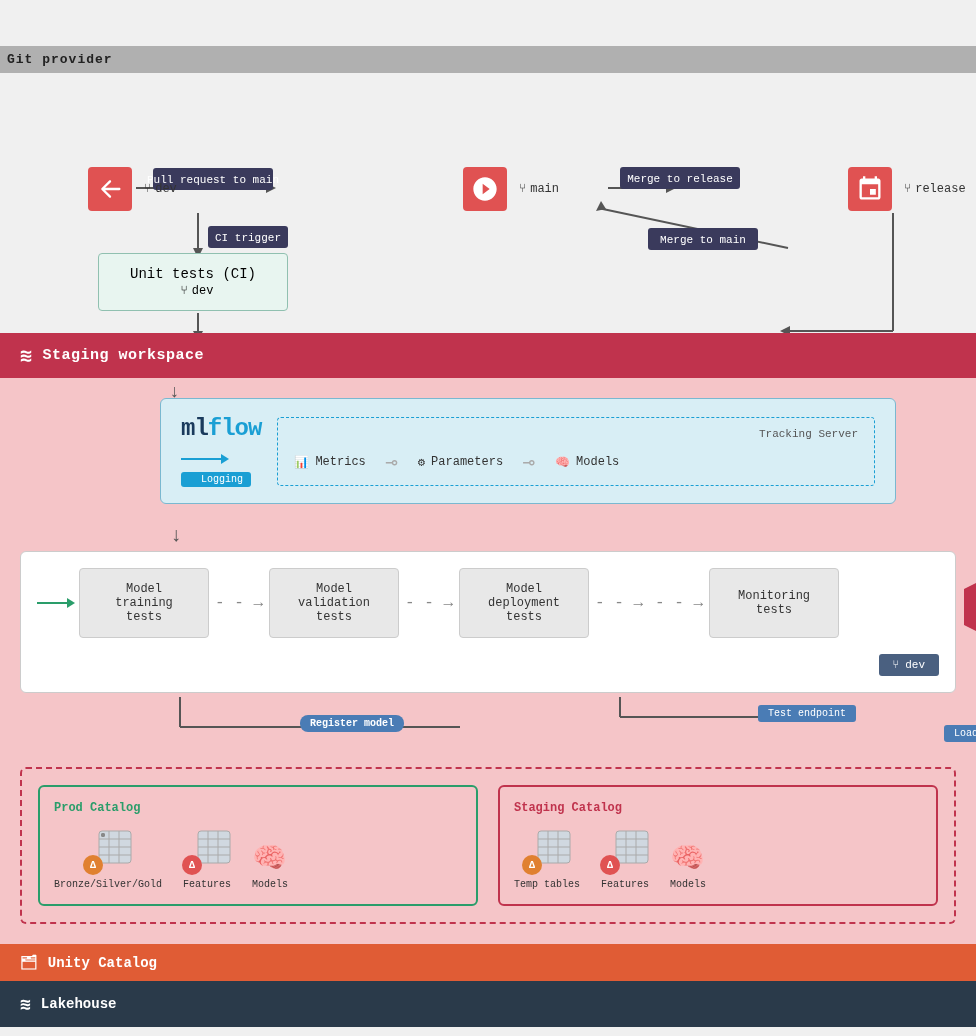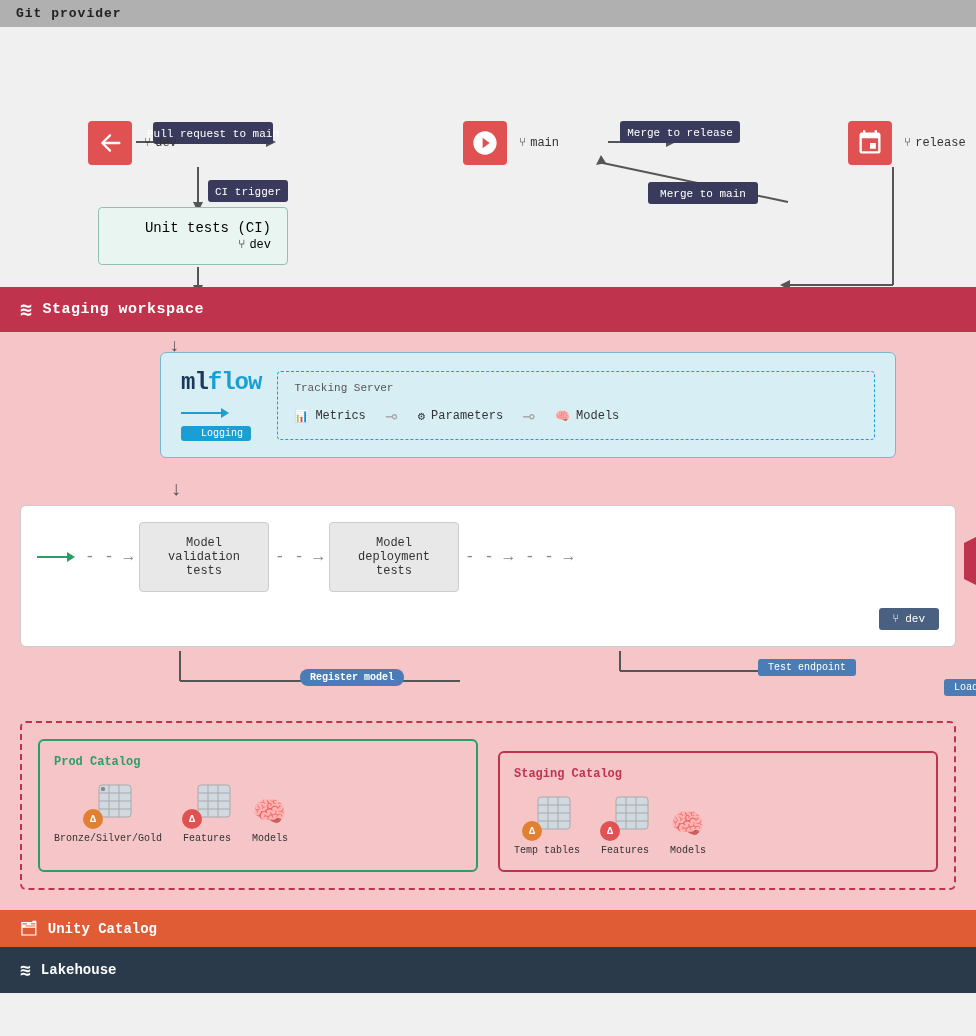--- a/index.html
+++ b/index.html
@@ -3,23 +3,24 @@
   <meta charset="utf-8">
   <style>
     * { box-sizing: border-box; margin: 0; padding: 0; }
     body { font-family: 'Courier New', monospace; background: #f0f0f0; width: 976px; min-height: 1036px; position: relative; overflow-x: hidden; }
 
     .git-provider-bar {
       background: #b0b0b0;
       color: #222;
       font-size: 13px;
       font-weight: bold;
-      padding: 6px 16px;
+      padding: 6px 7px;
       letter-spacing: 1px;
       font-family: 'Courier New', monospace;
+      margin-top: 46px;
     }
 
     .top-flow-area {
       background: #f0f0f0;
       padding: 30px 20px 0 20px;
       position: relative;
       height: 270px;
     }
 
     .git-icon {
@@ -46,21 +47,21 @@
     .unit-tests-box {
       border: 1.5px solid #90c0b0;
       background: #e8f5f0;
       padding: 12px 16px;
       font-size: 14px;
       border-radius: 4px;
       position: absolute;
       top: 155px;
       left: 50px;
       width: 190px;
-      text-align: right;
+      text-align: center;
     }
     .unit-tests-box .branch-inline {
       display: inline-flex;
       align-items: center;
       gap: 4px;
       margin-left: 8px;
       font-size: 12px;
     }
     .staging-header {
       background: #c0334d;
@@ -102,20 +103,21 @@
       border-radius: 3px;
       position: absolute;
       bottom: 8px;
       left: 90px;
     }
     .tracking-server-box {
       border: 1.5px dashed #1a9fd4;
       border-radius: 4px;
       padding: 10px 16px;
       flex: 1;
+      text-align: right;
     }
     .tracking-server-title {
       font-size: 11px;
       color: #555;
       margin-bottom: 10px;
     }
     .tracking-items {
       display: flex;
       gap: 20px;
       align-items: center;
@@ -345,30 +347,36 @@
   <div style="text-align:left; padding-left:150px; color:#555; font-size:20px; margin-bottom:4px;">↓</div>
 
   <div style="position:relative;">
     <div class="integration-box">
       <div style="display:flex; align-items:center; margin-bottom:12px;">
 
         <div style="display:flex; align-items:center; margin-right:4px;">
           <div style="width:30px; height:2px; background:#2a9d6a;"></div>
           <div style="width:0; height:0; border-top:5px solid transparent; border-bottom:5px solid transparent; border-left:8px solid #2a9d6a;"></div>
         </div>
+        <div class="test-step-box">
+          <span>Model training tests</span>
+        </div>
         <div class="dashed-arrow">- - →</div>
         <div class="test-step-box">
           <span>Model validation tests</span>
         </div>
         <div class="dashed-arrow">- - →</div>
         <div class="test-step-box">
           <span>Model deployment tests</span>
         </div>
         <div class="dashed-arrow">- - →</div>
         <div class="dashed-arrow">- - →</div>
+        <div class="test-step-box">
+          <span>Monitoring tests</span>
+        </div>
       </div>
 
       <div style="background:#4a6080; border-radius:3px; padding:5px 14px; display:inline-flex; align-items:center; gap:6px; color:#fff; font-size:11px; float:right; margin-top:4px;">
         <span>⑂</span>
         <span>dev</span>
       </div>
       <div style="clear:both;"></div>
     </div>
 
     <div style="position:absolute; right:-80px; top:20px; display:flex; align-items:center; justify-content:center;">
@@ -434,21 +442,21 @@
             </div>
             <span style="font-size:10px; color:#333;">Features</span>
           </div>
           <div class="catalog-item-group">
             <div style="font-size:28px;">🧠</div>
             <span style="font-size:10px; color:#333;">Models</span>
           </div>
         </div>
       </div>
 
-      <div style="border:2px solid #c0334d; border-radius:6px; padding:14px; flex:1; background:transparent;margin-top:12px;">
+      <div style="border:2px solid #c0334d; border-radius:6px; padding:14px; flex:1; background:transparent;">
         <div style="font-size:12px; font-weight:bold; color:#c0334d; margin-bottom:14px;">Staging Catalog</div>
         <div style="display:flex; gap:20px; align-items:flex-end;">
           <div class="catalog-item-group">
             <div style="position:relative; width:50px; height:46px;">
               <div style="position:absolute; bottom:0; left:0; width:20px; height:20px; background:#e08030; border-radius:50%; display:flex; align-items:center; justify-content:center; color:#fff; font-size:10px; font-weight:bold; z-index:1;">Δ</div>
               <svg style="position:absolute; top:0; right:0;" width="36" height="36" viewBox="0 0 36 36">
                 <rect x="2" y="2" width="32" height="32" rx="3" fill="#d0d8e0" stroke="#aaa" stroke-width="1"></rect>
                 <line x1="2" y1="10" x2="34" y2="10" stroke="#aaa" stroke-width="1"></line>
                 <line x1="2" y1="18" x2="34" y2="18" stroke="#aaa" stroke-width="1"></line>
                 <line x1="2" y1="26" x2="34" y2="26" stroke="#aaa" stroke-width="1"></line>

